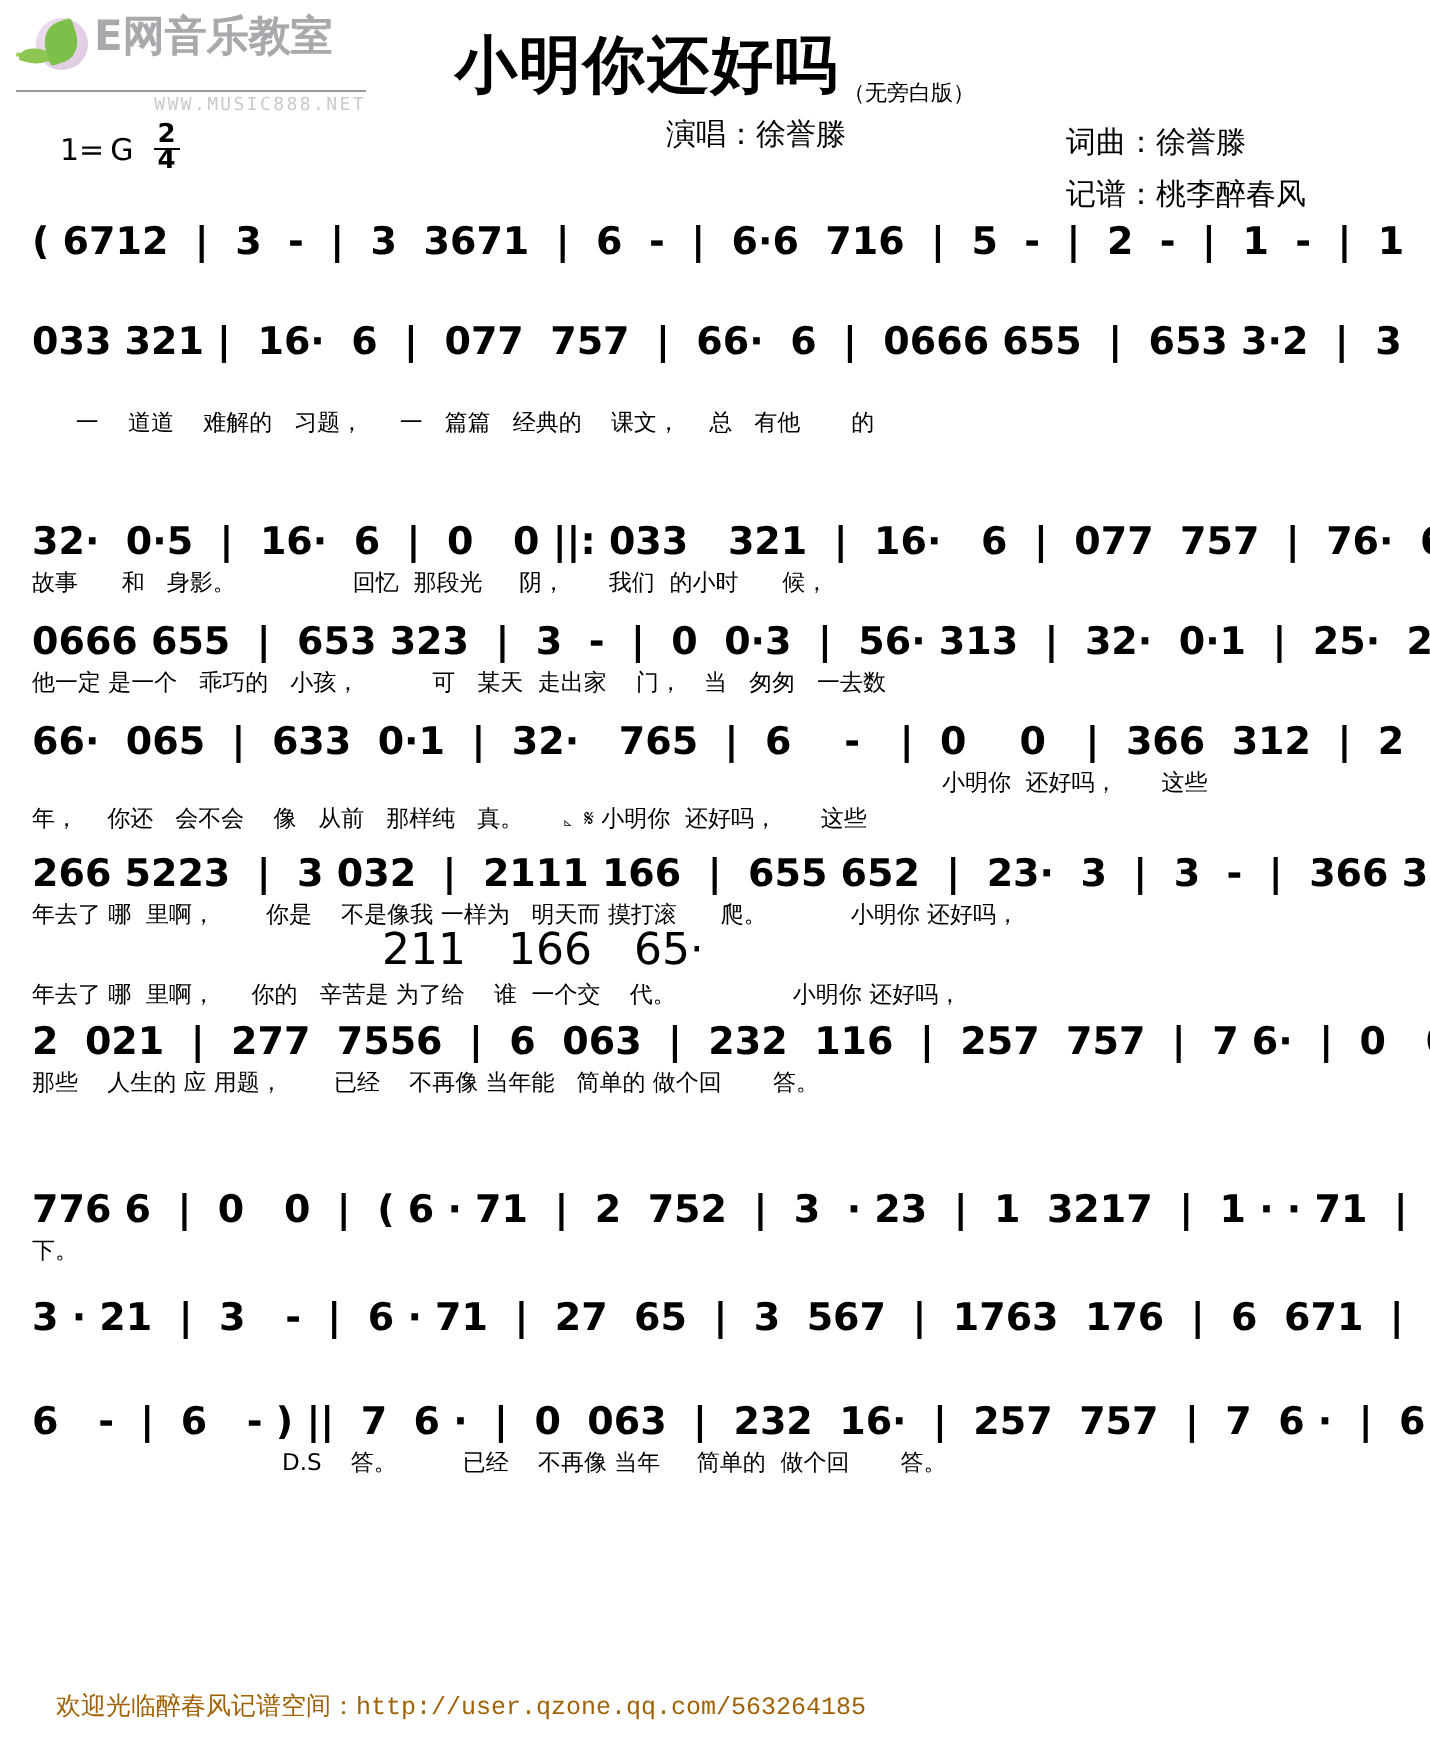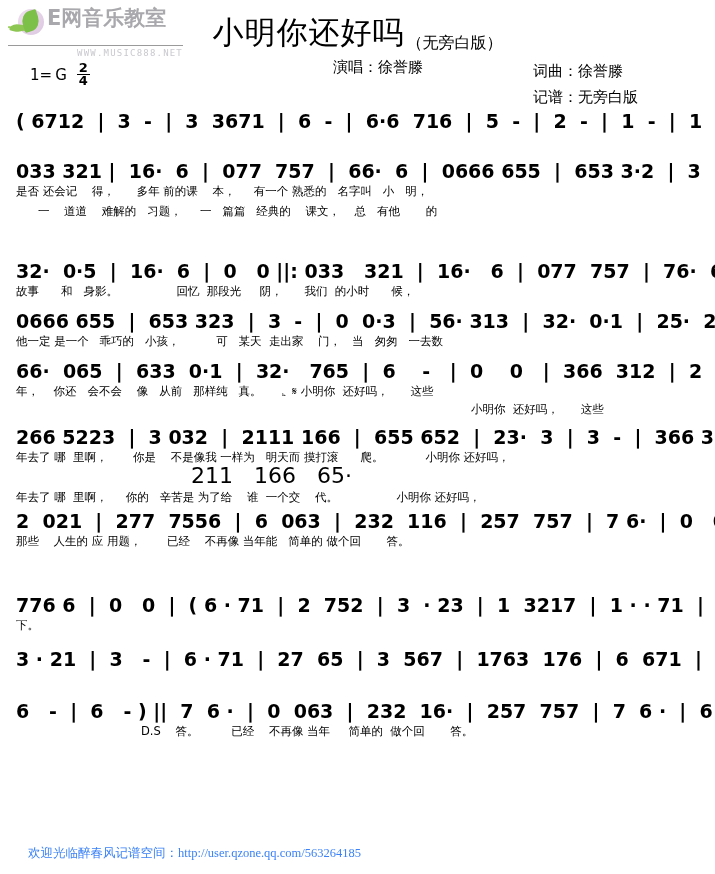--- a/index.html
+++ b/index.html
@@ -44,24 +44,24 @@
     position:absolute;left:30px;top:62px;
     font-family:"DejaVu Sans", sans-serif;font-size:15px;display:flex;align-items:center;gap:3px;
   }
   .meter{display:inline-block;text-align:center;line-height:0.95;margin-left:7px;font-size:13px;font-weight:700;}
   .meter .num{display:block;border-bottom:1.6px solid #000;padding:0 2px;}
   .meter .den{display:block;padding:0 2px;}
 
   .title-wrap{position:absolute;left:0;right:0;top:12px;text-align:center;}
   .title{
     font-family:"DejaVu Sans", sans-serif;
-    font-size:31px;font-weight:400;letter-spacing:1px;display:inline-block;
+    font-size:31px;font-weight:700;letter-spacing:1px;display:inline-block;
   }
   .subtitle{
-    font-size:16px;letter-spacing:0px;vertical-align:bottom;margin-left:2px;
+    font-size:11px;letter-spacing:0px;vertical-align:bottom;margin-left:2px;
     font-family:"DejaVu Serif", serif;
   }
   .credits{position:absolute;top:58px;left:0;right:0;height:44px;padding-left:30px;}
   .cred-left{position:absolute;left:333px;top:0px;font-size:15px;font-family:"DejaVu Serif",serif;}
   .cred-right{position:absolute;left:533px;top:0px;font-size:15px;font-family:"DejaVu Serif",serif;line-height:26px;}
 
   
   .score{position:relative;padding:0 16px;}
   .sysline{position:relative;height:50px;}
   .notes{
@@ -77,21 +77,21 @@
     font-size:11.5px;height:18px;white-space:pre;letter-spacing:0px;
     display:flex;align-items:center;
   }
   .lyr2{ padding-left:0; }
   .notesub{
     font-family:"DejaVu Sans", sans-serif;font-weight:400;font-size:22px;
     white-space:pre;height:22px;display:flex;align-items:flex-end;
   }
   .footer{
     position:absolute;left:28px;bottom:12px;
-    font-family:Liberation Serif, serif;font-size:12.5px;color:#3b82f6;
+    font-family:Liberation Mono, monospace;font-size:12.5px;color:#a16207;
   }
   .seg{font-size:14px;}
 </style>
 </head>
 <body>
 
 <div class="header">
 
   <div class="logo">
     <div class="logo-row">
@@ -117,58 +117,57 @@
   </div>
 
   <div class="title-wrap">
     <span class="title">小明你还好吗</span><span class="subtitle">（无旁白版）</span>
   </div>
 
   <div class="credits">
     <div class="cred-left">演唱：徐誉滕</div>
     <div class="cred-right">
       <div>词曲：徐誉滕</div>
-      <div>记谱：无旁白版</div>
+      <div>记谱：桃李醉春风</div>
     </div>
   </div>
 </div>
 
 <div class="score">
 
   <div class="sysline">
     <div class="notes">( 6712  |  3  -  |  3  3671  |  6  -  |  6·6  716  |  5  -  |  2  -  |  1  -  |  1  - ) |</div>
   </div>
 
   <div class="sysline">
     <div class="notes">033 321 |  16·  6  |  077  757  |  66·  6  |  0666 655  |  653 3·2  |  3  - |</div>
-    <div class="lyr">是否 还会记    得，      多年 前的课    本，     有一个 熟悉的   名字叫   小   明，</div>
   </div>
 
   <div class="sysline">
     <div class="lyr">      一    道道    难解的   习题，     一   篇篇   经典的    课文，    总   有他       的</div>
   </div>
 
   <div class="sysline">
     <div class="notes">32·  0·5  |  16·  6  |  0   0 ||: 033   321  |  16·   6  |  077  757  |  76·  6  |</div>
     <div class="lyr">故事      和   身影。                回忆  那段光     阴，      我们  的小时      候，</div>
   </div>
 
   <div class="sysline">
     <div class="notes">0666 655  |  653 323  |  3  -  |  0  0·3  |  56· 313  |  32·  0·1  |  25·  251  |</div>
     <div class="lyr">他一定 是一个   乖巧的   小孩，          可   某天  走出家    门，   当   匆匆   一去数</div>
   </div>
 
   <div class="sysline" style="height:66px">
     <div class="notes">66·  065  |  633  0·1  |  32·   765  |  6    -   |  0    0   |  366  312  |  2  021  |</div>
+    <div class="lyr lyr2" style="padding-left:455px">小明你  还好吗，      这些</div>
     <div class="lyr">
       <span>年，    你还   会不会    像   从前   那样纯   真。</span>
       <span style="margin-left:20px" class="seg">𝅊</span>
       <span style="margin-left:6px">𝄋 小明你  还好吗，      这些</span>
     </div>
-    <div class="lyr lyr2" style="padding-left:455px">小明你  还好吗，      这些</div>
   </div>
 
   <div class="sysline" style="height:84px">
     <div class="notes">266 5223  |  3 032  |  2111 166  |  655 652  |  23·  3  |  3  -  |  366 312  |</div>
     <div class="lyr">
       <span>年去了 哪  里啊，       你是    不是像我 一样为   明天而 摸打滚      爬。</span>
       <span style="margin-left:42px">小明你 还好吗，</span>
     </div>
     <div class="notesub" style="padding-left:175px">211   166   65·</div>
     <div class="lyr">

